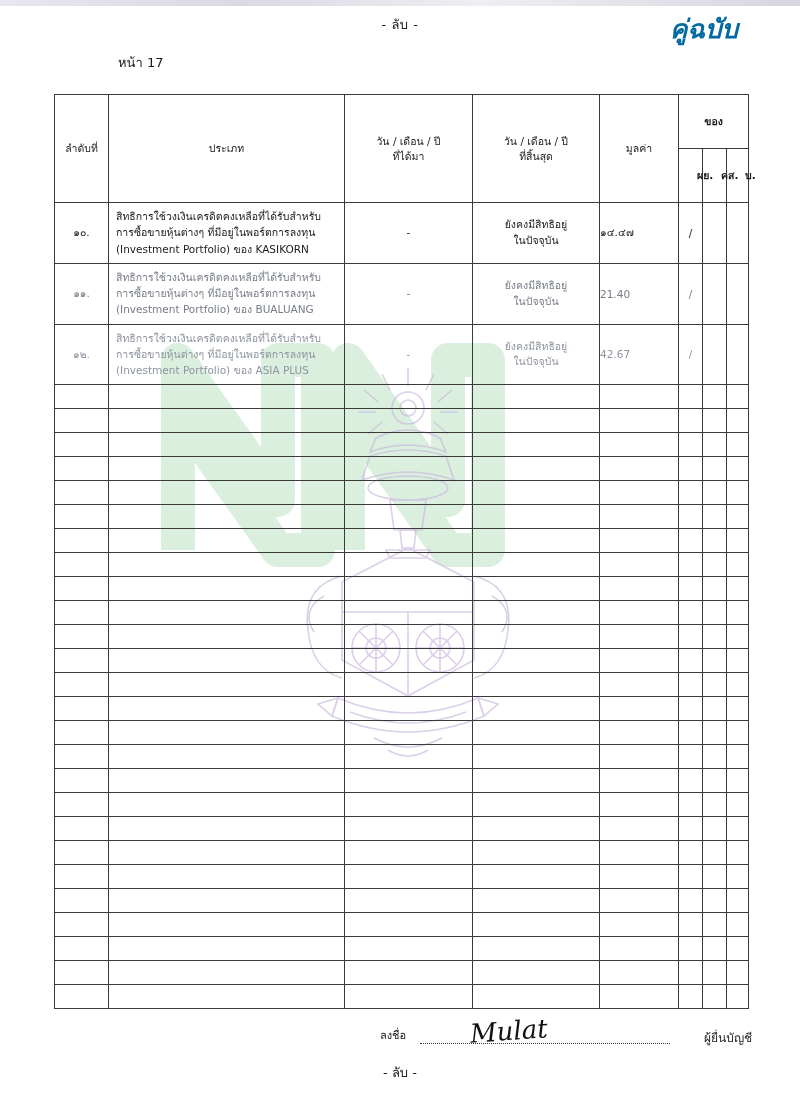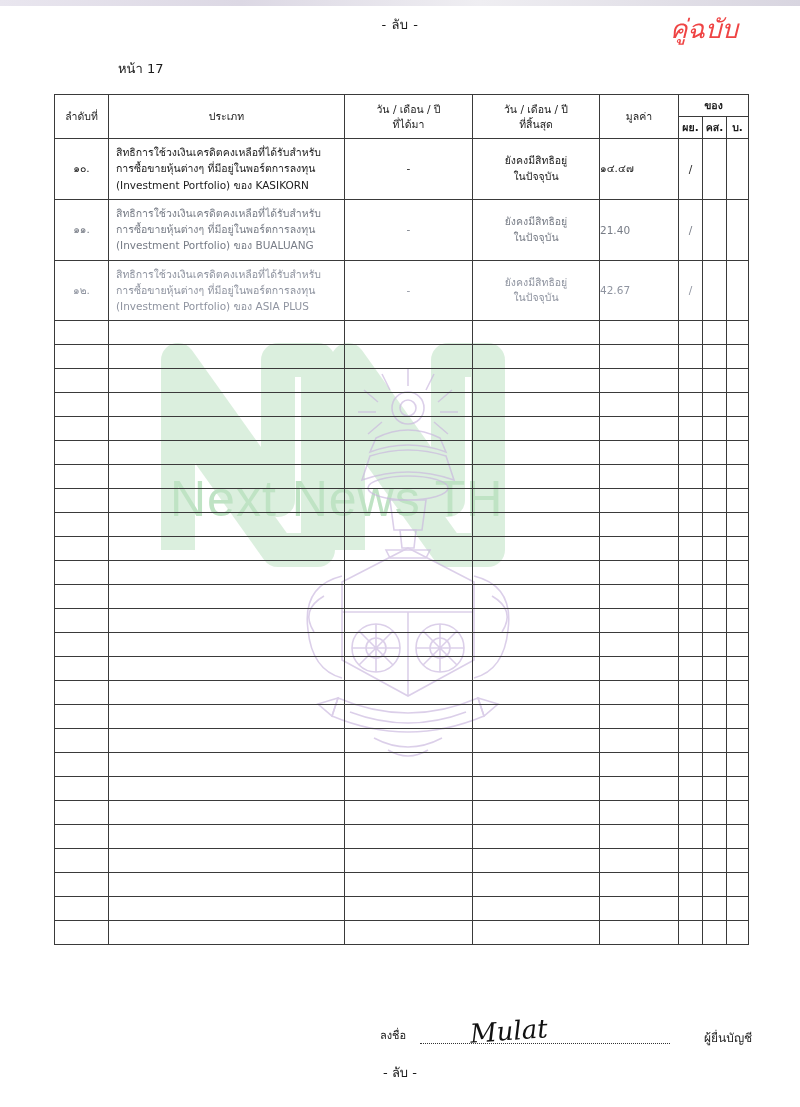--- a/index.html
+++ b/index.html
@@ -36,31 +36,30 @@
     left: 0; right: 0;
     text-align: center;
     font-size: 13px;
     letter-spacing: .5px;
   }
   .header-copy {
     position: absolute;
     top: 8px;
     right: 62px;
     font-size: 26px;
-    font-weight: normal;
+    font-weight: bold;
     font-style: italic;
     font-family: "DejaVu Serif", serif;
-    color: #ef4444;
+    color: #0369a1;
   }
   .page-number {
     position: absolute;
     top: 52px;
     left: 118px;
     font-size: 13px;
-    margin-top: 6px;
   }
 
   
   .wm-green {
     position: absolute;
     left: 118px;
     top: 300px;
     width: 560px;
     height: 300px;
     pointer-events: none;
@@ -118,21 +117,21 @@
     font-weight: normal;
     font-size: 11px;
     line-height: 1.35;
     padding: 4px 2px !important;
     height: 34px;
   }
   .sub-head {
     text-align: center;
     vertical-align: middle !important;
     font-size: 10.5px;
-    padding: 2px !important;
+    padding: 18px !important;
     height: 15px;
   }
 
   col.c-no    { width: 54px; }
   col.c-type  { width: 236px; }
   col.c-start { width: 128px; }
   col.c-end   { width: 127px; }
   col.c-value { width: 79px; }
   col.c-a     { width: 24px; }
   col.c-b     { width: 24px; }
@@ -224,21 +223,20 @@
   <div class="scan-top"></div>
 
   <div class="header-secret">- ลับ -</div>
   <div class="header-copy">คู่ฉบับ</div>
   <div class="page-number">หน้า 17</div>
 
   <svg class="wm-green" viewBox="0 0 560 300">
     <path d="M60 250 L60 60 L160 200 L160 60 L200 60 L200 250 L160 250 L60 110" fill="none" stroke="#bfe3c4" stroke-width="34" stroke-linejoin="round"></path>
     <path d="M230 250 L230 60 L330 200 L330 60 L370 60 L370 250 L330 250 L230 110" fill="none" stroke="#bfe3c4" stroke-width="34" stroke-linejoin="round"></path>
   </svg>
-  <div class="wm-green-text">Next News TH</div>
 
   <svg class="wm-seal" viewBox="0 0 260 430">
     <g fill="none" stroke="#c9b6de" stroke-width="1.6">
 
       <g>
         <circle cx="130" cy="48" r="16"></circle>
         <circle cx="130" cy="48" r="8"></circle>
         <path d="M130 8 L130 26 M104 14 L112 30 M156 14 L148 30 M86 30 L100 42 M174 30 L160 42 M80 52 L98 52 M180 52 L162 52 M90 74 L104 62 M170 74 L156 62"></path>
         <path d="M98 78 Q130 62 162 78 L168 92 Q130 78 92 92 Z"></path>
       </g>

